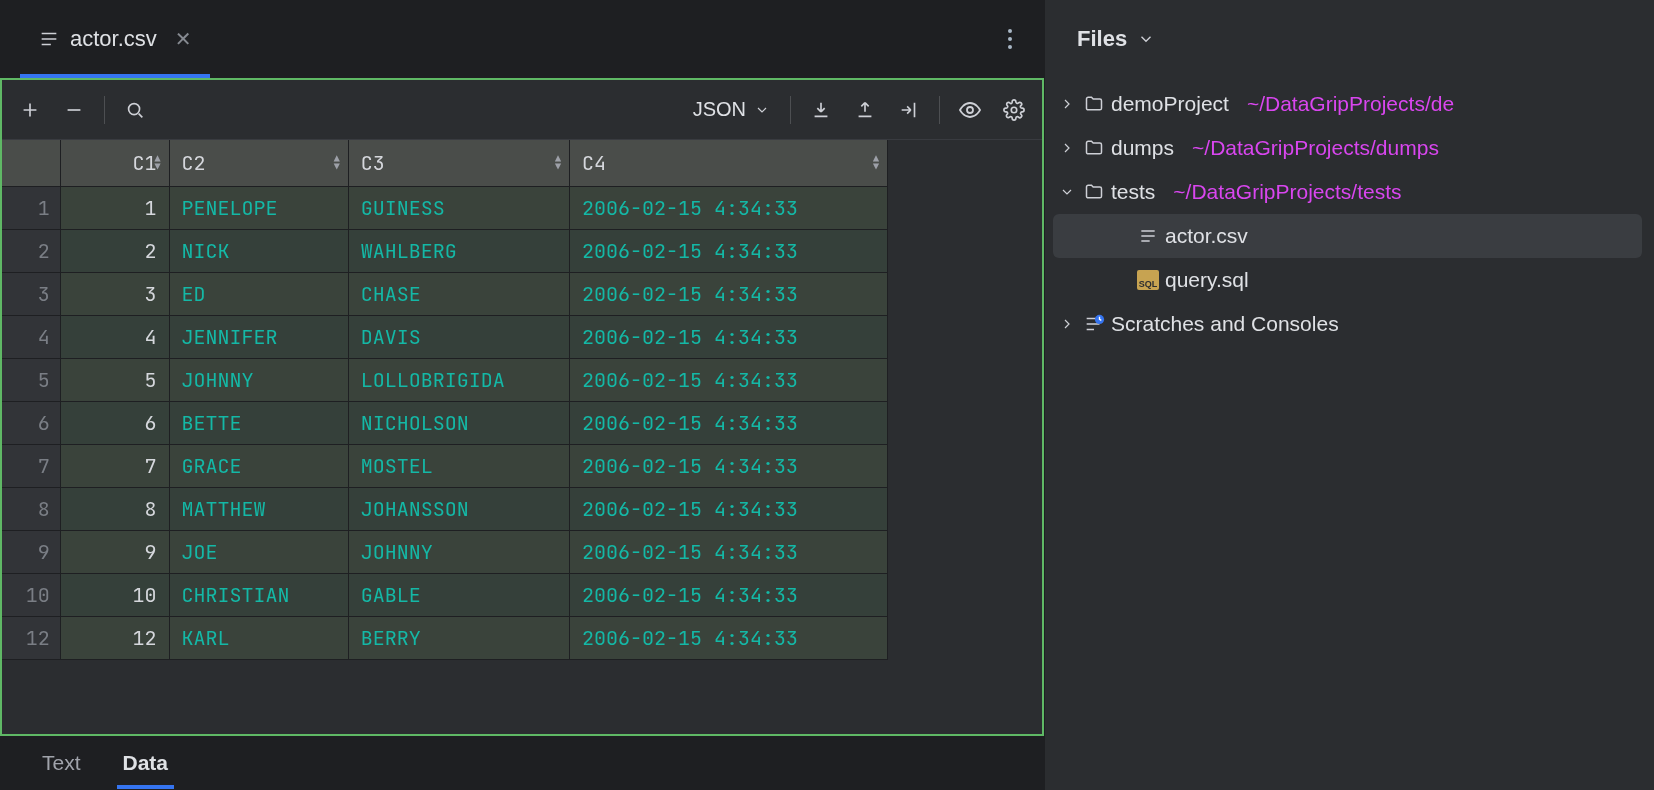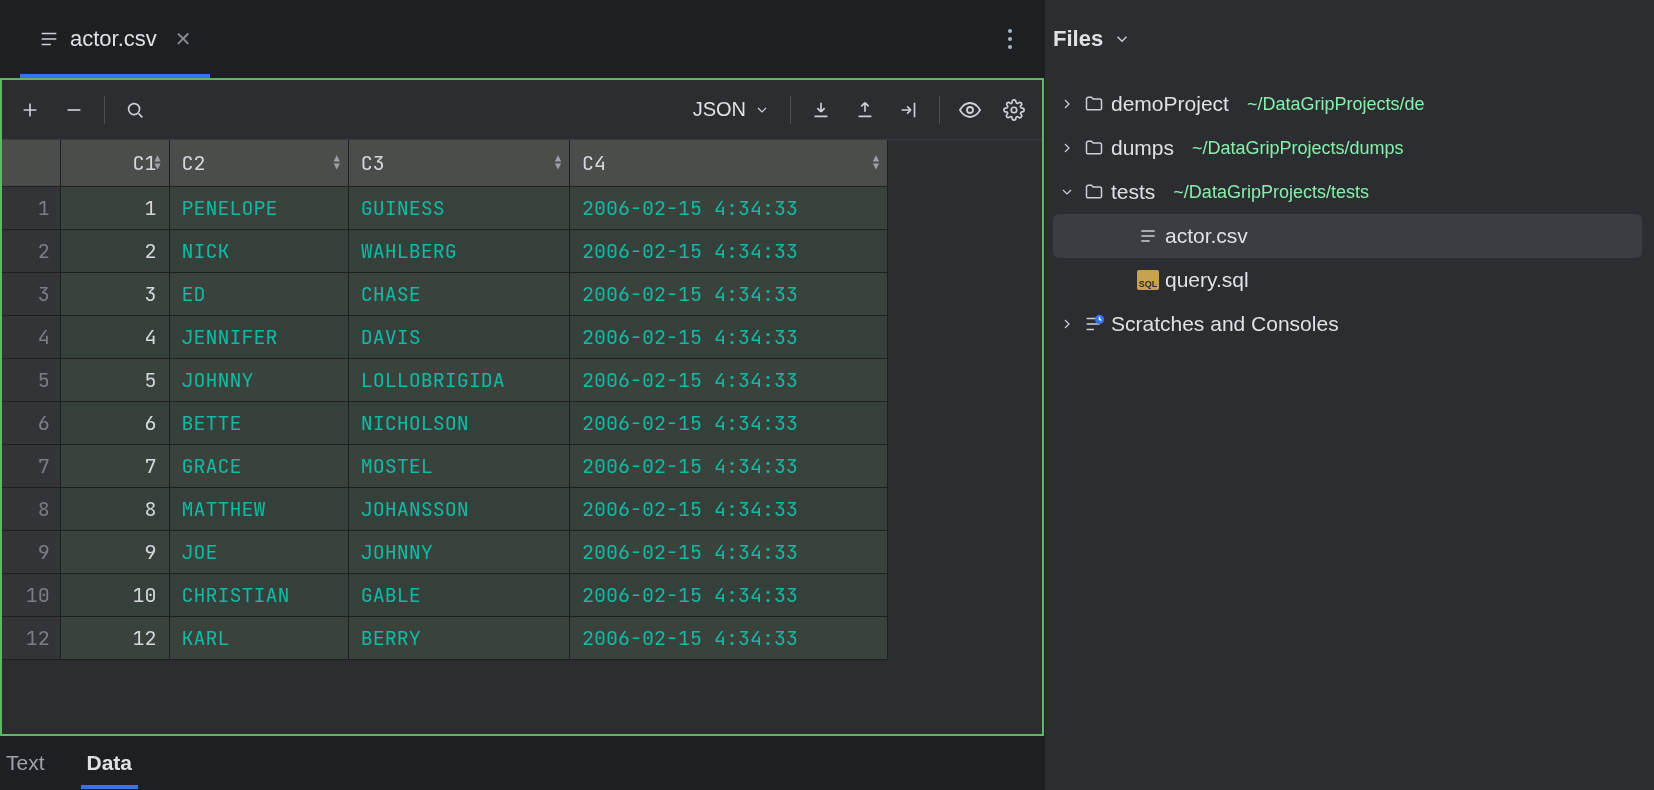--- a/index.html
+++ b/index.html
@@ -149,20 +149,21 @@
   .col-c2 { width: 178px; }
   .col-c3 { width: 220px; }
   .col-c4 { width: 316px; }
 
   
   .bottom-tabs {
     height: 54px;
     display: flex;
     align-items: center;
     background: #1e1f22;
+    padding-left: 36px;
     gap: 30px;
   }
   .bottom-tab {
     color: #a0a3ab;
     font-size: 21px;
     padding: 12px 6px;
     position: relative;
   }
   .bottom-tab.active {
     color: #dfe1e5;
@@ -174,21 +175,21 @@
     left: 0; right: 0; bottom: -2px;
     height: 4px;
     background: #3574f0;
   }
 
   
   .files-header {
     height: 78px;
     display: flex;
     align-items: center;
-    padding-left: 8px;
+    padding-left: 32px;
     gap: 10px;
     text-align: center;
   }
   .files-title { font-size: 22px; color: #dfe1e5; font-weight: 600; }
   .tree {
     padding: 4px 12px 0 8px;
   }
   .tree-row {
     display: flex;
     align-items: center;
@@ -204,21 +205,21 @@
     display: flex; align-items: center; justify-content: center;
     color: #b4b8bf;
   }
   .chev.blank { visibility: hidden; }
   .node-icon {
     width: 22px; height: 22px;
     display: flex; align-items: center; justify-content: center;
     color: #b4b8bf;
   }
   .node-label { color: #dfe1e5; font-size: 21px; }
-  .node-sub { color: #86efac; font-size: 18px; margin-left: 12px; }
+  .node-sub { color: #d946ef; font-size: 21px; margin-left: 12px; }
   .sql-icon {
     width: 22px; height: 20px;
     background: #c7a351;
     border-radius: 2px;
     font-size: 10px;
     color: #2b2d30;
     font-weight: 700;
     display: flex;
     align-items: flex-end;
     justify-content: center;

